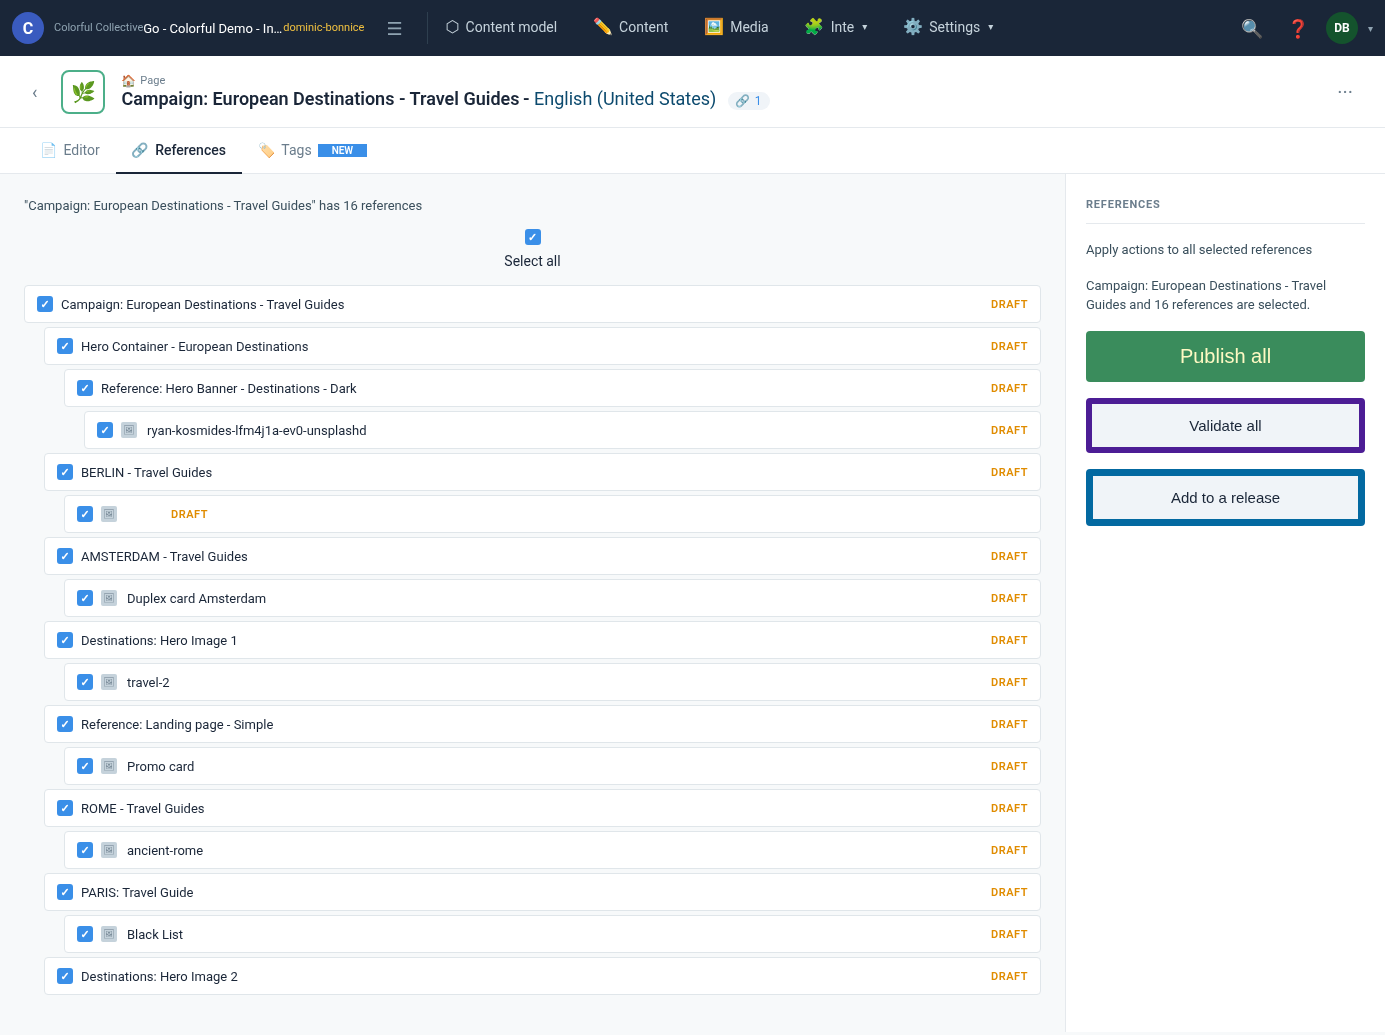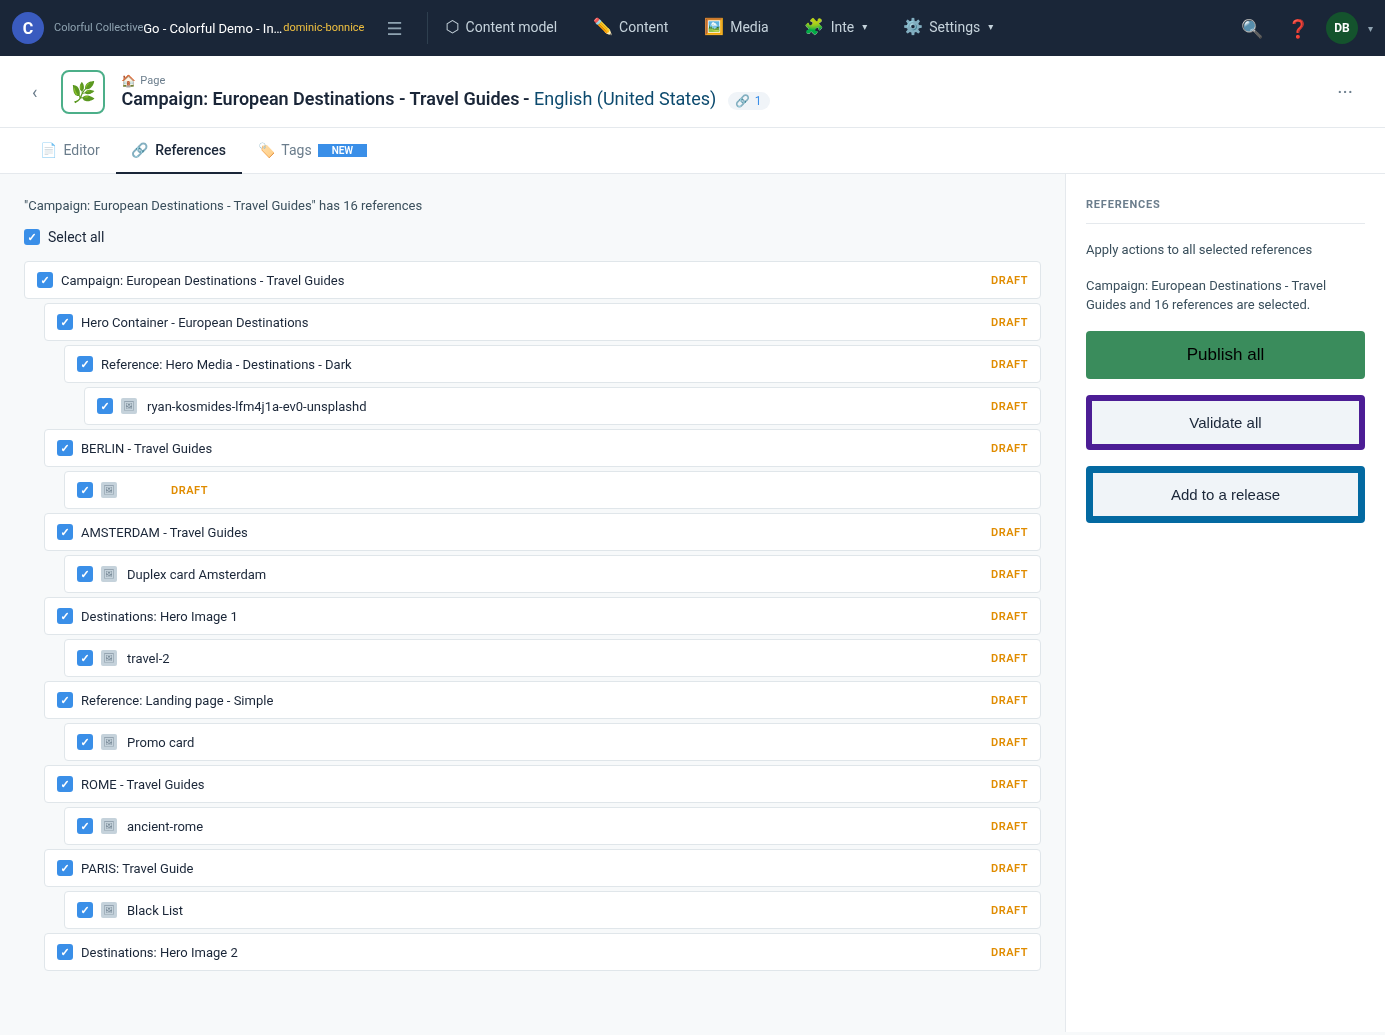--- a/index.html
+++ b/index.html
@@ -128,21 +128,21 @@
       overflow-y: auto;
       padding: 24px;
       background: #f7f9fa;
     }
     .references-info {
       color: #3a4f5c; font-size: 13px; margin-bottom: 16px;
     }
 
     
     .select-all-row {
-      display: flex; align-items: center; gap: 8px; margin-bottom: 16px;
+      display: flex; align-items: center; gap: 8px; margin-bottom: 16px; flex-direction: column;
     }
     .checkbox-blue {
       width: 16px; height: 16px;
       background: #3a8fe8;
       border: 2px solid #3a8fe8;
       border-radius: 3px;
       display: flex; align-items: center; justify-content: center;
       cursor: pointer;
     }
     .checkbox-blue::after {
@@ -198,22 +198,22 @@
       font-size: 11px; font-weight: 700; letter-spacing: 0.8px;
       color: #6b7d8c; text-transform: uppercase;
       border-bottom: 1px solid #e5e9ed;
       padding-bottom: 12px;
     }
     .right-panel-desc {
       font-size: 13px; color: #3a4f5c; line-height: 1.5;
     }
     .btn-publish-all {
       background: #3a8c5c;
-      color: #000000; border: none; border-radius: 4px;
-      padding: 14px 20px; font-size: 17px; font-weight: 500;
+      color: #fef9c3; border: none; border-radius: 4px;
+      padding: 14px 20px; font-size: 20px; font-weight: 500;
       cursor: pointer; width: 100%; text-align: center;
     }
     .btn-validate-all {
       background: #f0f4f8; color: #1a2638;
       border: 6px solid #4c1d95; border-radius: 4px;
       padding: 13px 20px; font-size: 15px; font-weight: 400;
       cursor: pointer; width: 100%; text-align: center;
     }
     .btn-add-release {
       background: #f0f4f8; color: #1a2638;
@@ -337,21 +337,21 @@
         <div class="ref-item-row">
           <div class="checkbox-blue"></div>
           <span class="ref-name">Hero Container - European Destinations</span>
           <span class="ref-status">DRAFT</span>
         </div>
       </div>
 
       <div class="ref-item ref-indent-2">
         <div class="ref-item-row">
           <div class="checkbox-blue"></div>
-          <span class="ref-name">Reference: Hero Media - Destinations - Dark</span>
+          <span class="ref-name">Reference: Hero Banner - Destinations - Dark</span>
           <span class="ref-status">DRAFT</span>
         </div>
       </div>
 
       <div class="ref-item ref-indent-3">
         <div class="ref-item-row">
           <div class="checkbox-blue"></div>
           <span class="ref-icon-media">🖼</span>
           <span class="ref-name">ryan-kosmides-lfm4j1a-ev0-unsplashd</span>
           <span class="ref-status">DRAFT</span>

